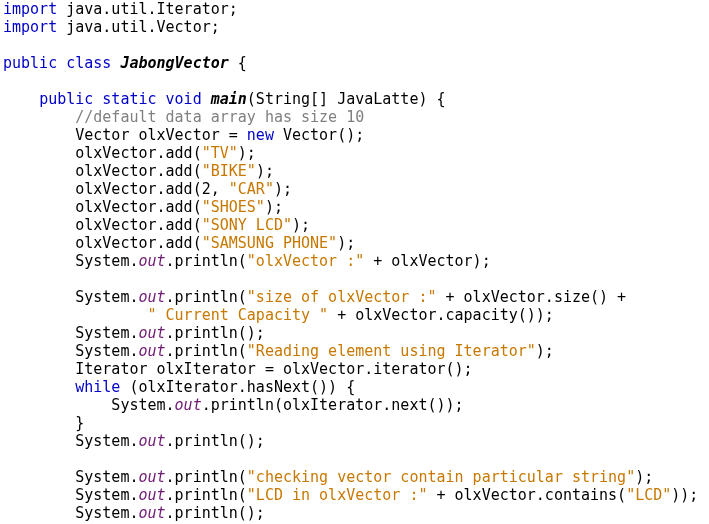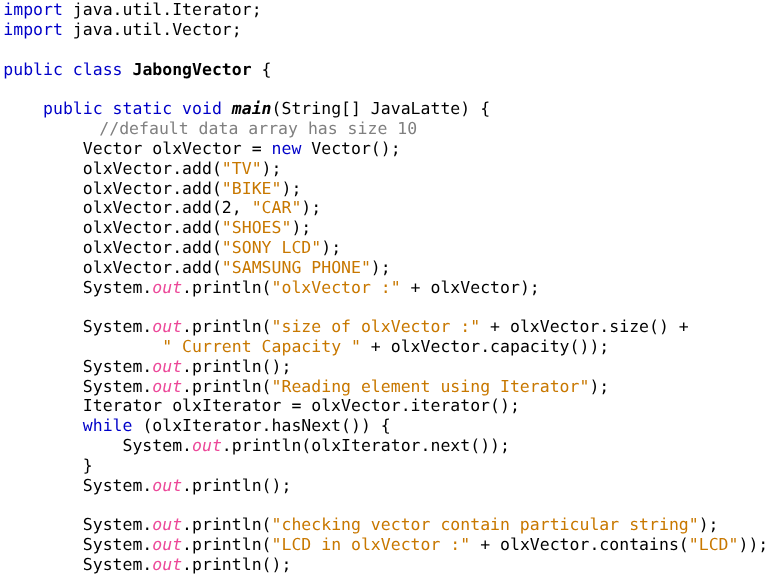--- a/index.html
+++ b/index.html
@@ -10,21 +10,21 @@
       margin: 0;
       font-family: "DejaVu Sans Mono", monospace;
       font-size: 15px;
       line-height: 18px;
       color: #000000;
       white-space: pre;
     }
     .line { height: 18px; display: block; }
     .kw { color: #0000c8; margin-top: 13px; }
     .str { color: #c87800; }
-    .cmt { color: #808080; margin-left: 15px; }
-    .fld { color: #ec4899; font-style: italic; }
-    .cls { font-weight: bold; }
+    .cmt { color: #808080; }
+    .fld { color: #701a75; font-style: italic; }
+    .cls { font-weight: bold; font-style: italic; }
     .mth { font-weight: bold; font-style: italic; text-align: center; }
   </style>
 </head>
 <body>
 
 <div class="editor" id="editor"><span class="line"><span class="kw">import</span><span> java.util.Iterator;</span></span><span class="line"><span class="kw">import</span><span> java.util.Vector;</span></span><span class="line"> </span><span class="line"><span class="kw">public class</span><span> </span><span class="cls">JabongVector</span><span> {</span></span><span class="line"> </span><span class="line"><span>    </span><span class="kw">public static void</span><span> </span><span class="mth">main</span><span>(String[] JavaLatte) {</span></span><span class="line"><span>        </span><span class="cmt">//default data array has size 10</span></span><span class="line"><span>        Vector olxVector = </span><span class="kw">new</span><span> Vector();</span></span><span class="line"><span>        olxVector.add(</span><span class="str">"TV"</span><span>);</span></span><span class="line"><span>        olxVector.add(</span><span class="str">"BIKE"</span><span>);</span></span><span class="line"><span>        olxVector.add(2, </span><span class="str">"CAR"</span><span>);</span></span><span class="line"><span>        olxVector.add(</span><span class="str">"SHOES"</span><span>);</span></span><span class="line"><span>        olxVector.add(</span><span class="str">"SONY LCD"</span><span>);</span></span><span class="line"><span>        olxVector.add(</span><span class="str">"SAMSUNG PHONE"</span><span>);</span></span><span class="line"><span>        System.</span><span class="fld">out</span><span>.println(</span><span class="str">"olxVector :"</span><span> + olxVector);</span></span><span class="line"> </span><span class="line"><span>        System.</span><span class="fld">out</span><span>.println(</span><span class="str">"size of olxVector :"</span><span> + olxVector.size() +</span></span><span class="line"><span>                </span><span class="str">" Current Capacity "</span><span> + olxVector.capacity());</span></span><span class="line"><span>        System.</span><span class="fld">out</span><span>.println();</span></span><span class="line"><span>        System.</span><span class="fld">out</span><span>.println(</span><span class="str">"Reading element using Iterator"</span><span>);</span></span><span class="line"><span>        Iterator olxIterator = olxVector.iterator();</span></span><span class="line"><span>        </span><span class="kw">while</span><span> (olxIterator.hasNext()) {</span></span><span class="line"><span>            System.</span><span class="fld">out</span><span>.println(olxIterator.next());</span></span><span class="line"><span>        }</span></span><span class="line"><span>        System.</span><span class="fld">out</span><span>.println();</span></span><span class="line"> </span><span class="line"><span>        System.</span><span class="fld">out</span><span>.println(</span><span class="str">"checking vector contain particular string"</span><span>);</span></span><span class="line"><span>        System.</span><span class="fld">out</span><span>.println(</span><span class="str">"LCD in olxVector :"</span><span> + olxVector.contains(</span><span class="str">"LCD"</span><span>));</span></span><span class="line"><span>        System.</span><span class="fld">out</span><span>.println();</span></span></div>
 
 </body></html>

